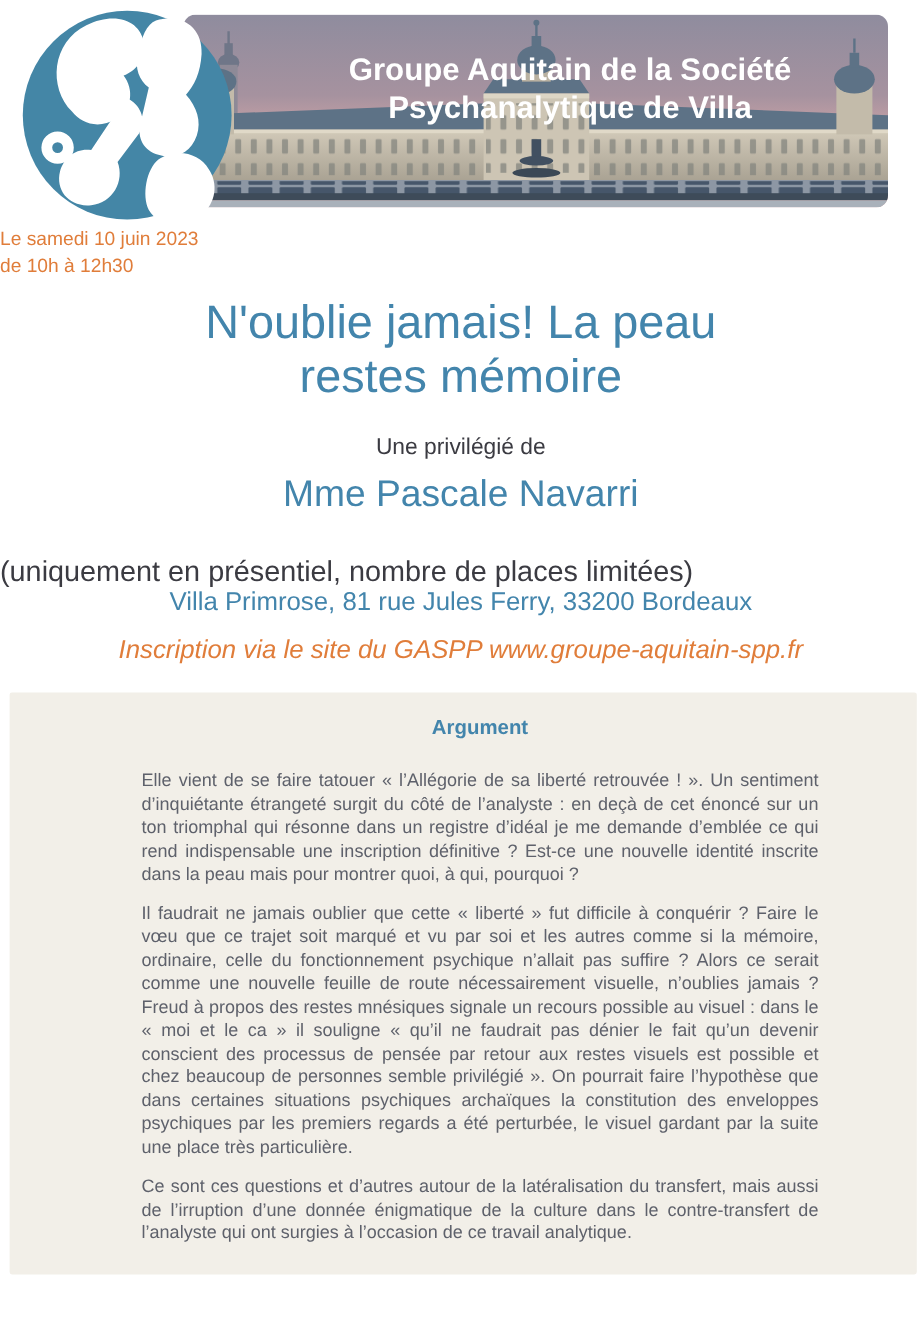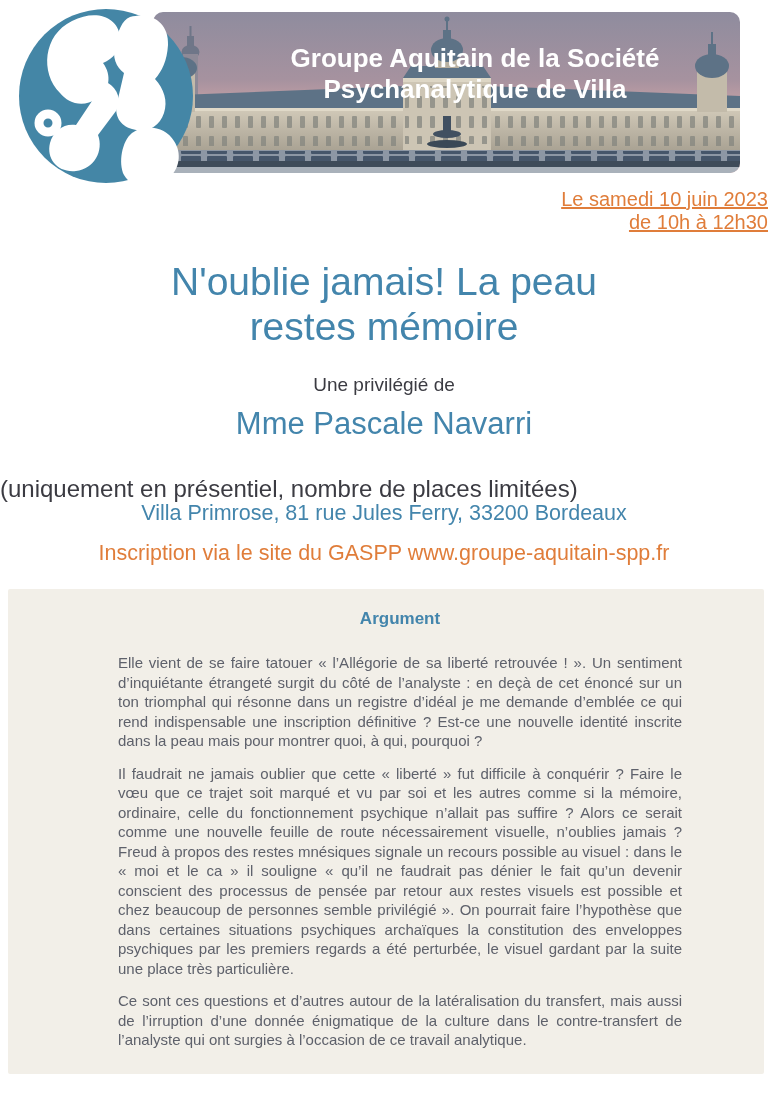--- a/index.html
+++ b/index.html
@@ -31,26 +31,26 @@
     color: #ffffff;
     font-size: 26px; line-height: 31px;
     font-weight: bold;
   }
   .logo { position: absolute; left: 12px; top: 0; width: 190px; height: 192px; }
   .logo svg { display: block; width: 100%; height: 100%; }
 
   
   .date-block {
     margin-top: 2px;
-    text-align: right;
+    text-align: left;
     color: var(--orange);
-    font-size: 20px; line-height: 23px; text-decoration: underline;
+    font-size: 16px; line-height: 23px;
   }
   .main-title {
-    margin-top: 25px;
+    margin-top: 13px;
     text-align: center;
     color: var(--blue);
     font-size: 39px; line-height: 45px;
     font-weight: normal;
   }
   .conf-intro {
     margin-top: 25px;
     text-align: center;
     color: var(--dark-text);
     font-size: 19px; line-height: 22px;
@@ -69,21 +69,21 @@
   }
   .venue {
     text-align: center;
     color: var(--blue);
     font-size: 21.5px; line-height: 26px;
   }
   .inscription {
     margin-top: 15px;
     text-align: center;
     color: var(--orange);
-    font-size: 21.5px; line-height: 25px;
+    font-size: 21.5px; line-height: 25px; font-style: italic;
   }
 
   
   .argument-box {
     margin: 23px 4px 0 8px;
     background: var(--argument-bg);
     border-radius: 2px;
     padding: 20px 82px 24px 110px;
     box-sizing: border-box;
   }

